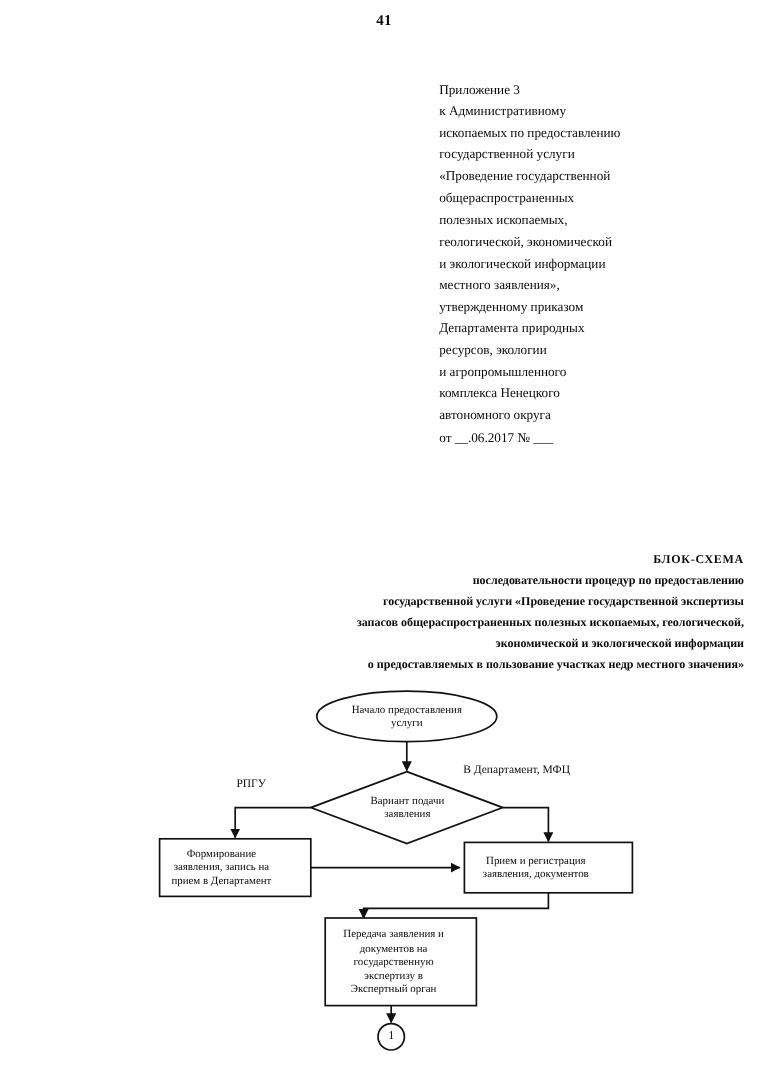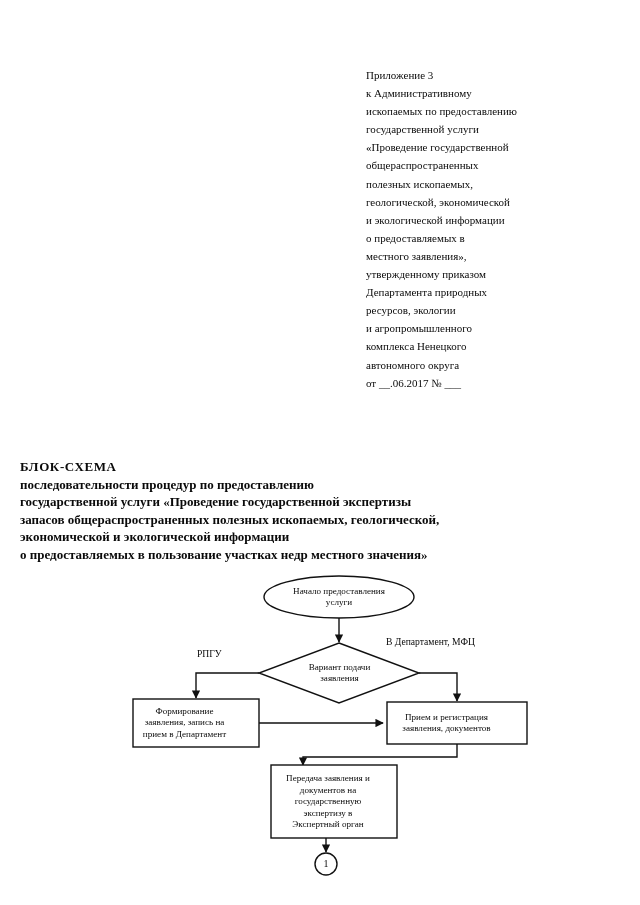--- a/index.html
+++ b/index.html
@@ -50,22 +50,22 @@
     display: block;
     white-space: nowrap;
   }
 
   
   .chart-title {
     position: absolute;
     top: 458px;
     left: 20px;
     width: 600px;
-    text-align: left;
-    font-size: 13px;
+    text-align: right;
+    font-size: 10px;
     font-weight: bold;
     line-height: 17.6px;
   }
   .chart-title .ln { display: block; }
   .chart-title .ln.head { letter-spacing: .6px; }
 
   
   .flowchart {
     position: absolute;
     top: 570px;
@@ -119,32 +119,32 @@
     pointer-events: none;
   }
   .lbl-rpgu { left: 197px; top: 78px; }
   .lbl-dept { left: 386px; top: 66px; }
 </style>
 </head>
 <body>
 
 <div class="page">
 
+  <div class="page-number">41</div>
 
   <div class="appendix-block">
     <span class="ln">Приложение 3</span>
     <span class="ln">к Административному</span>
     <span class="ln">ископаемых по предоставлению</span>
     <span class="ln">государственной услуги</span>
     <span class="ln">«Проведение государственной</span>
     <span class="ln">общераспространенных</span>
     <span class="ln">полезных ископаемых,</span>
     <span class="ln">геологической, экономической</span>
     <span class="ln">и экологической информации</span>
-    <span class="ln">о предоставляемых в</span>
     <span class="ln">местного заявления»,</span>
     <span class="ln">утвержденному приказом</span>
     <span class="ln">Департамента природных</span>
     <span class="ln">ресурсов, экологии</span>
     <span class="ln">и агропромышленного</span>
     <span class="ln">комплекса Ненецкого</span>
     <span class="ln">автономного округа</span>
     <span class="ln">от __.06.2017 № ___</span>
   </div>
 

